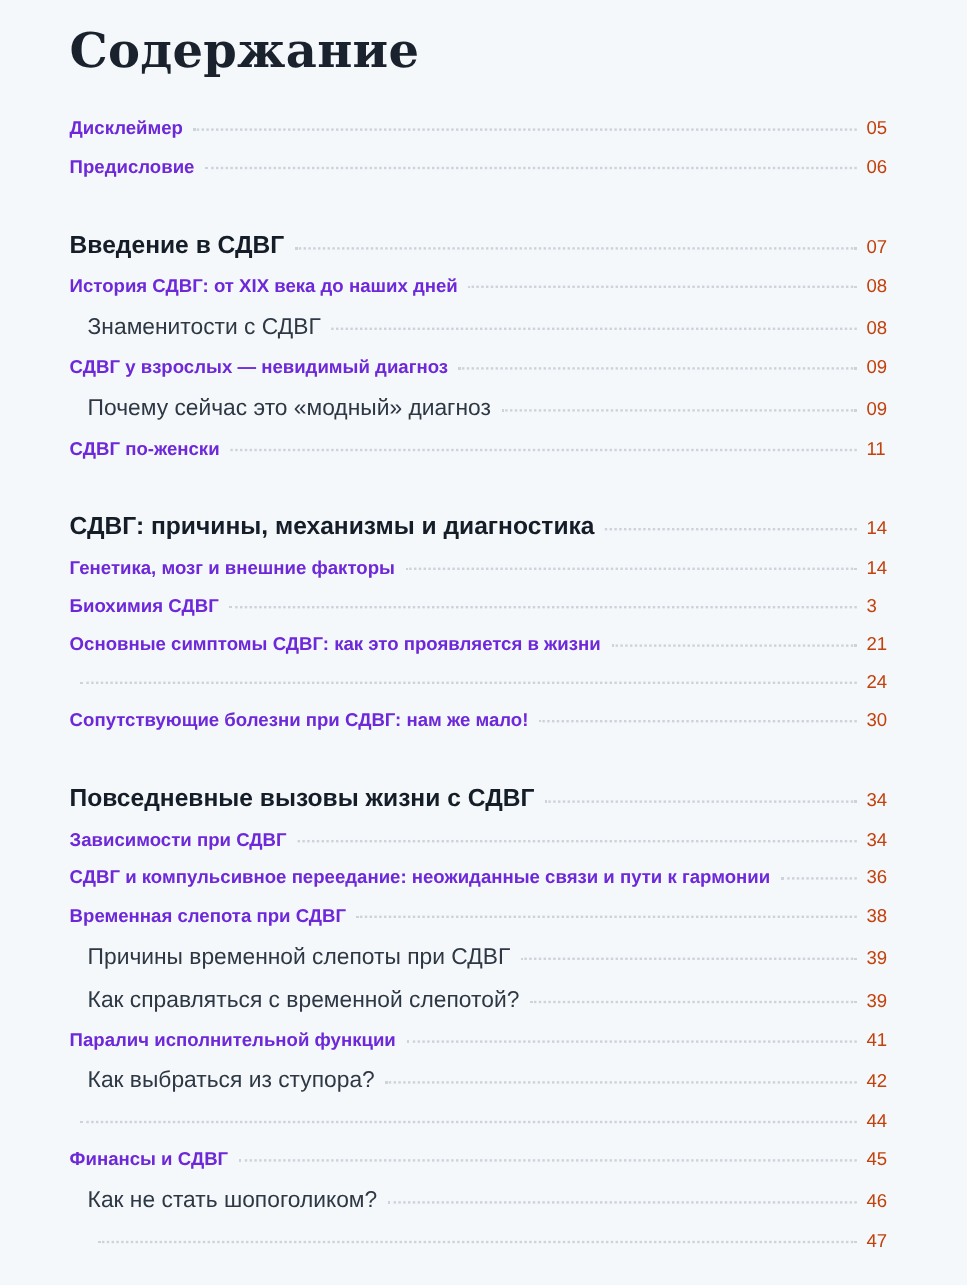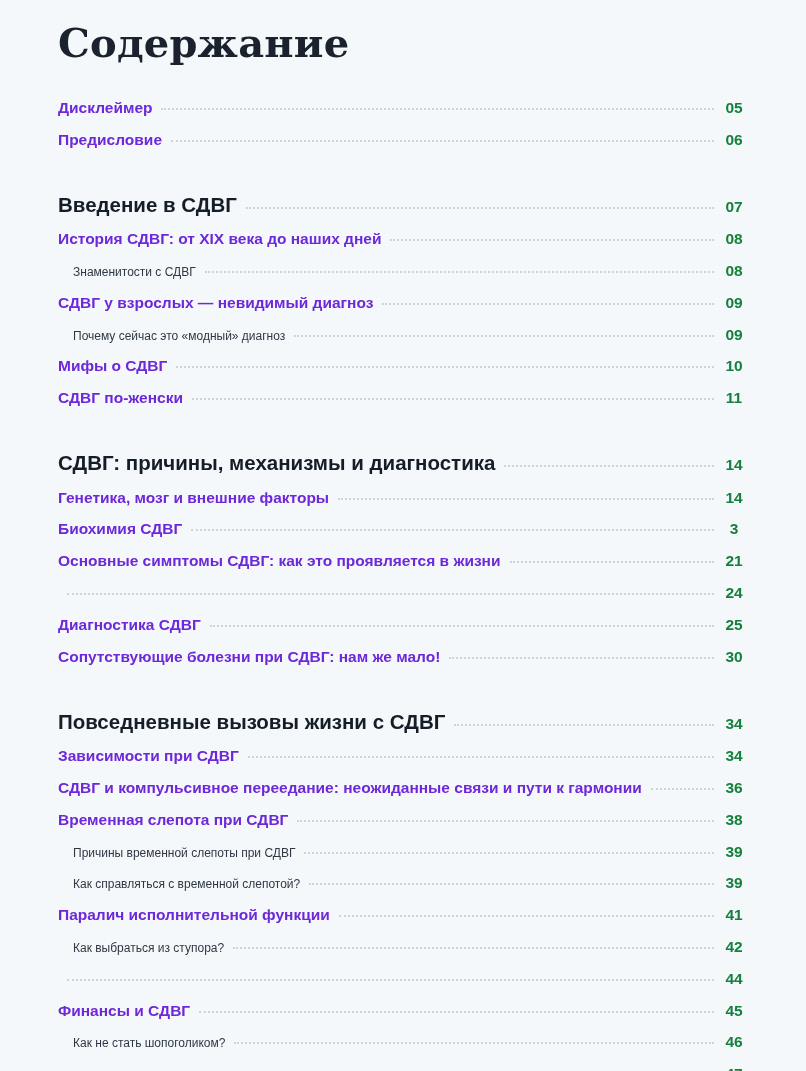--- a/index.html
+++ b/index.html
@@ -42,37 +42,37 @@
   .toc-row.section { margin-top: 14px; }
   .toc-row.section .label {
     font-size: 20.5px;
     font-weight: 700;
     color: #141d28;
     margin-top: 16px;
   }
   .toc-row.sub { padding-left: 15px; }
   .toc-row.sub .label {
     font-weight: 400;
-    font-size: 12px;
+    font-size: 19px;
     color: #2e3845;
   }
   .leader {
     flex: 1 1 auto;
     border-bottom: 2px dotted #ccd3da;
     margin: 0 8px 0 9px;
     position: relative;
     top: -3px;
     min-width: 20px;
   }
   .pagenum {
-    font-weight: 700;
+    font-weight: 400;
     font-size: 15.5px;
-    color: #15803d;
+    color: #c2410c;
     min-width: 24px;
-    text-align: center;
+    text-align: left;
     white-space: nowrap;
   }
 </style>
 </head>
 <body>
 
 <div class="page">
   <h1 class="page-title">Содержание</h1>
 
   <div class="toc" id="toc-list">
@@ -111,25 +111,20 @@
     <span class="leader"></span>
     <span class="pagenum">09</span>
   </div>
 
   <div class="toc-row sub">
     <span class="label">Почему сейчас это «модный» диагноз</span>
     <span class="leader"></span>
     <span class="pagenum">09</span>
   </div>
 
-  <div class="toc-row entry">
-    <span class="label">Мифы о СДВГ</span>
-    <span class="leader"></span>
-    <span class="pagenum">10</span>
-  </div>
 
   <div class="toc-row entry">
     <span class="label">СДВГ по-женски</span>
     <span class="leader"></span>
     <span class="pagenum">11</span>
   </div>
 
   <div class="toc-row section">
     <span class="label">СДВГ: причины, механизмы и диагностика</span>
     <span class="leader"></span>
@@ -153,25 +148,20 @@
     <span class="label">Основные симптомы СДВГ: как это проявляется в жизни</span>
     <span class="leader"></span>
     <span class="pagenum">21</span>
   </div>
 
   <div class="toc-row entry">
     <span class="leader"></span>
     <span class="pagenum">24</span>
   </div>
 
-  <div class="toc-row entry">
-    <span class="label">Диагностика СДВГ</span>
-    <span class="leader"></span>
-    <span class="pagenum">25</span>
-  </div>
 
   <div class="toc-row entry">
     <span class="label">Сопутствующие болезни при СДВГ: нам же мало!</span>
     <span class="leader"></span>
     <span class="pagenum">30</span>
   </div>
 
   <div class="toc-row section">
     <span class="label">Повседневные вызовы жизни с СДВГ</span>
     <span class="leader"></span>

